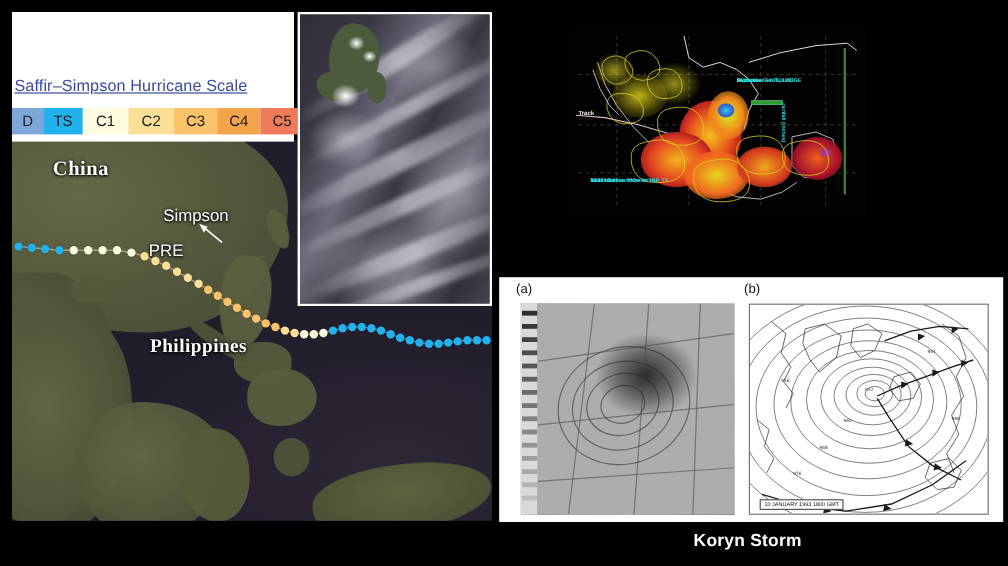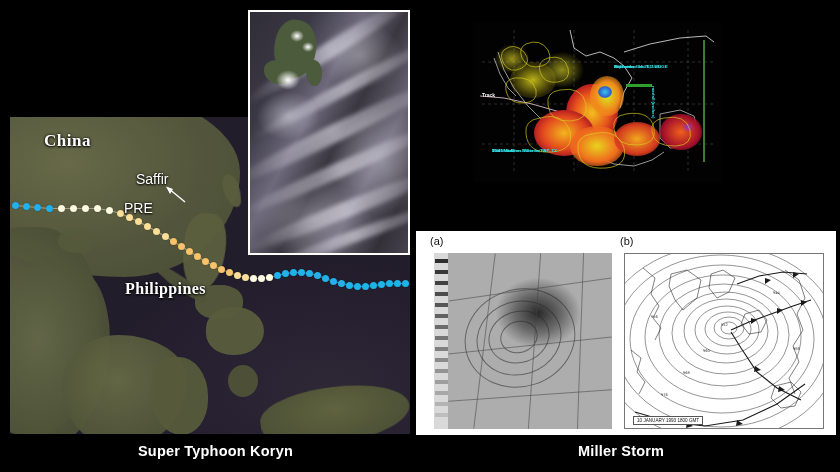--- a/index.html
+++ b/index.html
@@ -181,47 +181,58 @@
           <div class="tdot" style="left: 344px; top: 166px; background: rgb(33, 177, 236);"></div>
           <div class="tdot" style="left: 352px; top: 166px; background: rgb(33, 177, 236);"></div>
           <div class="tdot" style="left: 360px; top: 165px; background: rgb(33, 177, 236);"></div>
           <div class="tdot" style="left: 368px; top: 164px; background: rgb(33, 177, 236);"></div>
           <div class="tdot" style="left: 376px; top: 163px; background: rgb(33, 177, 236);"></div>
           <div class="tdot" style="left: 384px; top: 163px; background: rgb(33, 177, 236);"></div>
           <div class="tdot" style="left: 392px; top: 163px; background: rgb(33, 177, 236);"></div>
         </div>
 
       <div class="map-label lbl-china">China</div>
-      <div class="map-label lbl-taiwan">Saffir</div>
+      <div class="map-label lbl-taiwan">Simpson</div>
       <svg class="pre-arrow" viewBox="0 0 26 20">
         <path d="M25,17 L8,3" stroke="#ffffff" stroke-width="1.4" fill="none"></path>
         <path d="M6,1.5 L13,4 L10,9 Z" fill="#ffffff"></path>
       </svg>
       <div class="map-label lbl-pre">PRE</div>
       <div class="map-label lbl-phil">Philippines</div>
     </div>
 
+    <div class="ss-block">
+      <div class="ss-title">Saffir–Simpson Hurricane Scale</div>
+      <div class="ss-scale" id="ss-scale">
+          <div class="ss-cell" style="background: rgb(125, 167, 217); width: 26px;">D</div>
+          <div class="ss-cell" style="background: rgb(33, 177, 236); width: 33px;">TS</div>
+          <div class="ss-cell" style="background: rgb(253, 251, 224); width: 38px;">C1</div>
+          <div class="ss-cell" style="background: rgb(251, 223, 150); width: 38px;">C2</div>
+          <div class="ss-cell" style="background: rgb(250, 195, 106); width: 36px;">C3</div>
+          <div class="ss-cell" style="background: rgb(245, 164, 78); width: 36px;">C4</div>
+          <div class="ss-cell" style="background: rgb(239, 123, 91); width: 36px;">C5</div>
+        </div>
+    </div>
 
     <div class="sat-inset">
       <div class="sat-bg"></div>
       <div class="sat-streak" style="left:-20px;top:30px;width:200px;height:16px;transform:rotate(-32deg);"></div>
       <div class="sat-streak" style="left:-10px;top:70px;width:210px;height:13px;transform:rotate(-28deg);"></div>
       <div class="sat-streak" style="left:-30px;top:112px;width:230px;height:18px;transform:rotate(-26deg);"></div>
       <div class="sat-streak" style="left:-20px;top:150px;width:220px;height:15px;transform:rotate(-24deg);"></div>
       <div class="sat-streak" style="left:-10px;top:190px;width:210px;height:16px;transform:rotate(-22deg);"></div>
       <div class="sat-streak" style="left:10px;top:218px;width:190px;height:12px;transform:rotate(-20deg);"></div>
       <div class="sat-land" style="left:24px;top:8px;width:42px;height:58px;transform:rotate(12deg);"></div>
       <div class="sat-land" style="left:14px;top:48px;width:30px;height:24px;"></div>
       <div class="sat-land" style="left:56px;top:48px;width:16px;height:26px;"></div>
       <div class="sat-bright" style="left:26px;top:58px;width:24px;height:20px;"></div>
       <div class="sat-bright" style="left:40px;top:18px;width:14px;height:12px;"></div>
       <div class="sat-bright" style="left:52px;top:30px;width:12px;height:10px;"></div>
     </div>
 
-    <div class="cap cap-koryn">Super Typhoon Koryn</div>
   </div>
 
   <div class="gert-panel">
     <div class="gert-img">
 
       <svg style="position:absolute;left:0;top:0;width:248px;height:160px;">
 
         <g stroke="#5a5a5a" stroke-width="0.5" stroke-dasharray="3 3" fill="none">
           <path d="M40,8 L40,152"></path>
             <path d="M100,8 L100,152"></path>
@@ -393,16 +404,16 @@
             <text x="36" y="142">976</text>
             <text x="148" y="40">944</text>
             <text x="168" y="96">988</text>
             <text x="26" y="64">956</text>
           </g>
         </svg>
         <div class="braer-b-cap">10 JANUARY 1993   1800 GMT</div>
       </div>
     </div>
 
-    <div class="cap cap-braer">Miller Storm</div>
+    <div class="cap cap-braer">Koryn Storm</div>
   </div>
 
 </div>
 
 </body></html>

